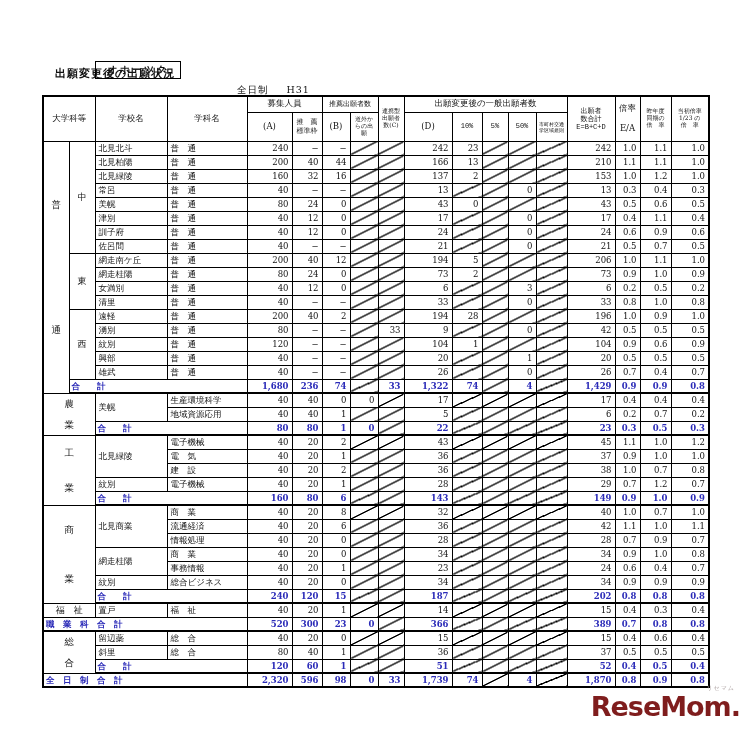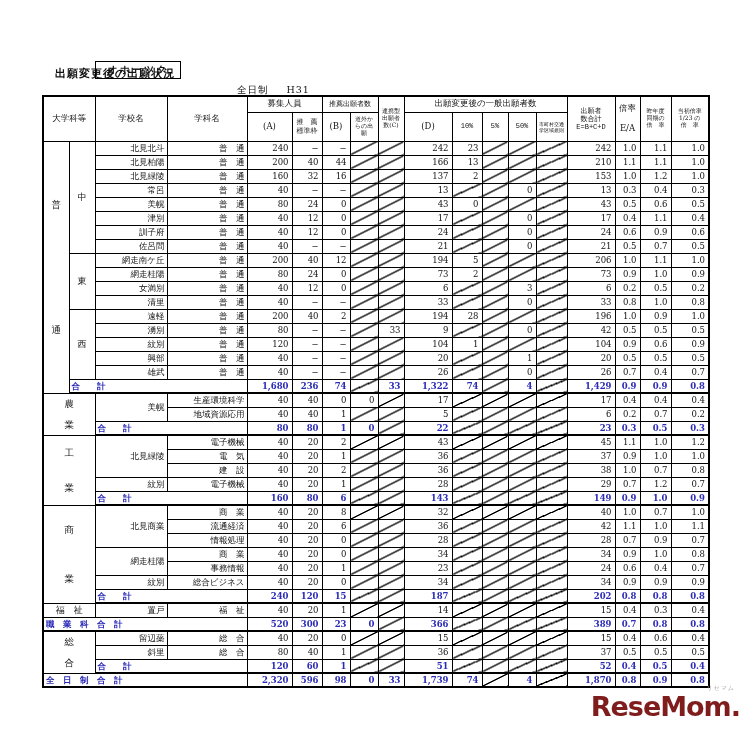--- a/index.html
+++ b/index.html
@@ -38,21 +38,21 @@
   }
   thead tr.h1{height:16px;}
   thead tr.h2{height:29px;}
   th.small{font-size:6px;}
   th.tiny{font-size:5px;line-height:1.2;}
   th.med{font-size:7px;font-family:Liberation Mono, monospace;}
   tbody tr{height:14px;}
   tbody td{font-size:8.5px;line-height:1;}
   td.num,td.dash{text-align:right;padding-right:3px;
     font-family:"DejaVu Serif","Liberation Serif",serif;}
-  td.school,td.dept{text-align:right;padding-left:3px;font-size:8.5px;}
+  td.school,td.dept{text-align:left;padding-left:3px;font-size:8.5px;}
   td.sub{text-align:center;font-size:9px;}
   td.cath{text-align:center;font-size:9px;}
   td.cat{position:relative;}
   .catwrap{
     position:absolute;inset:0;display:flex;flex-direction:column;
     justify-content:space-around;align-items:center;font-size:9.5px;
   }
   td.diag{
     background-image:linear-gradient(to bottom right,
       transparent calc(50% - 0.7px),#000 calc(50% - 0.7px),

